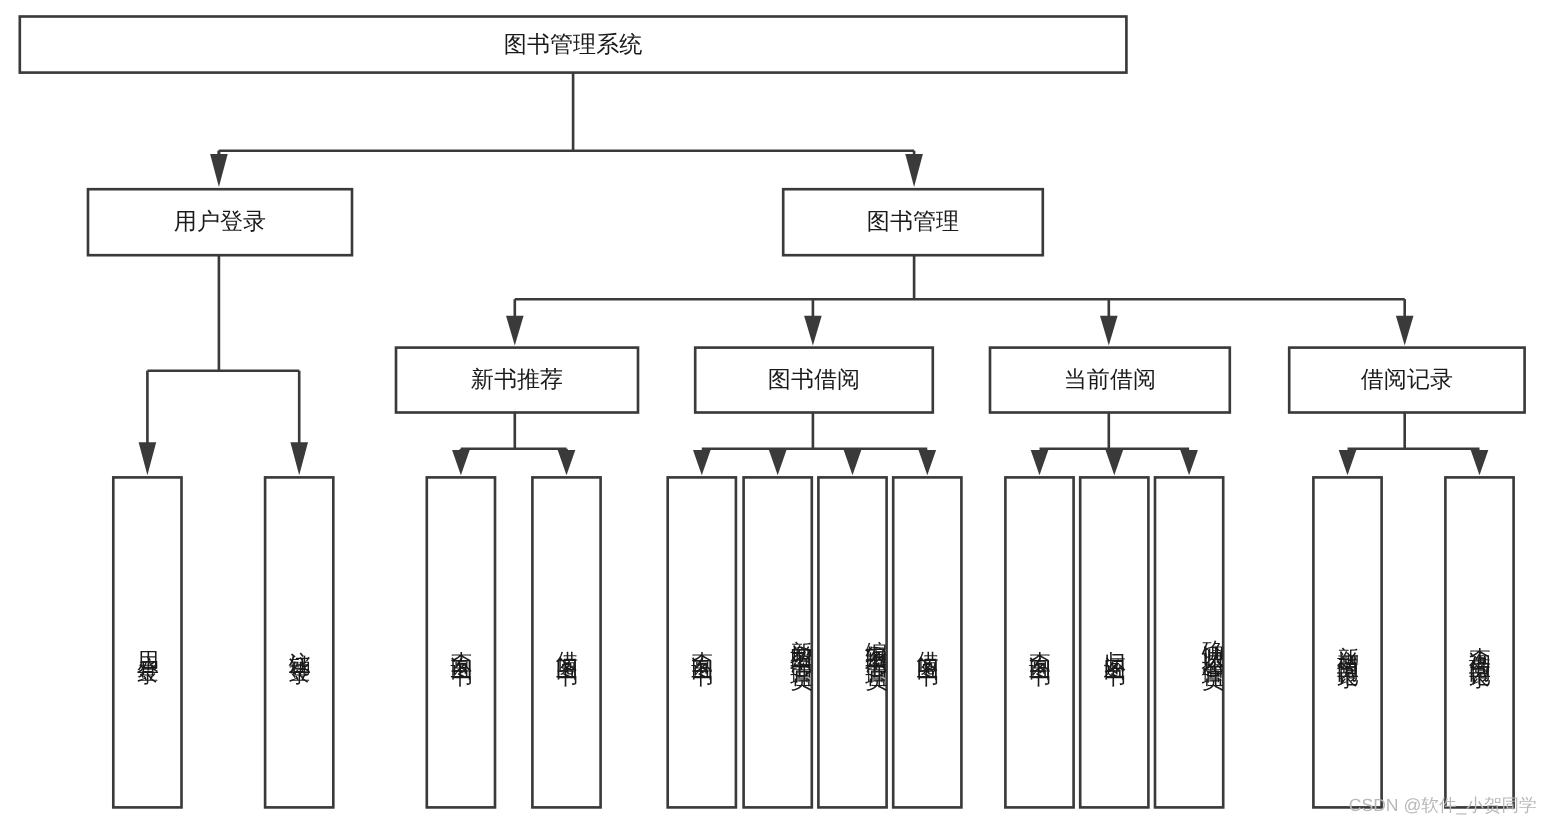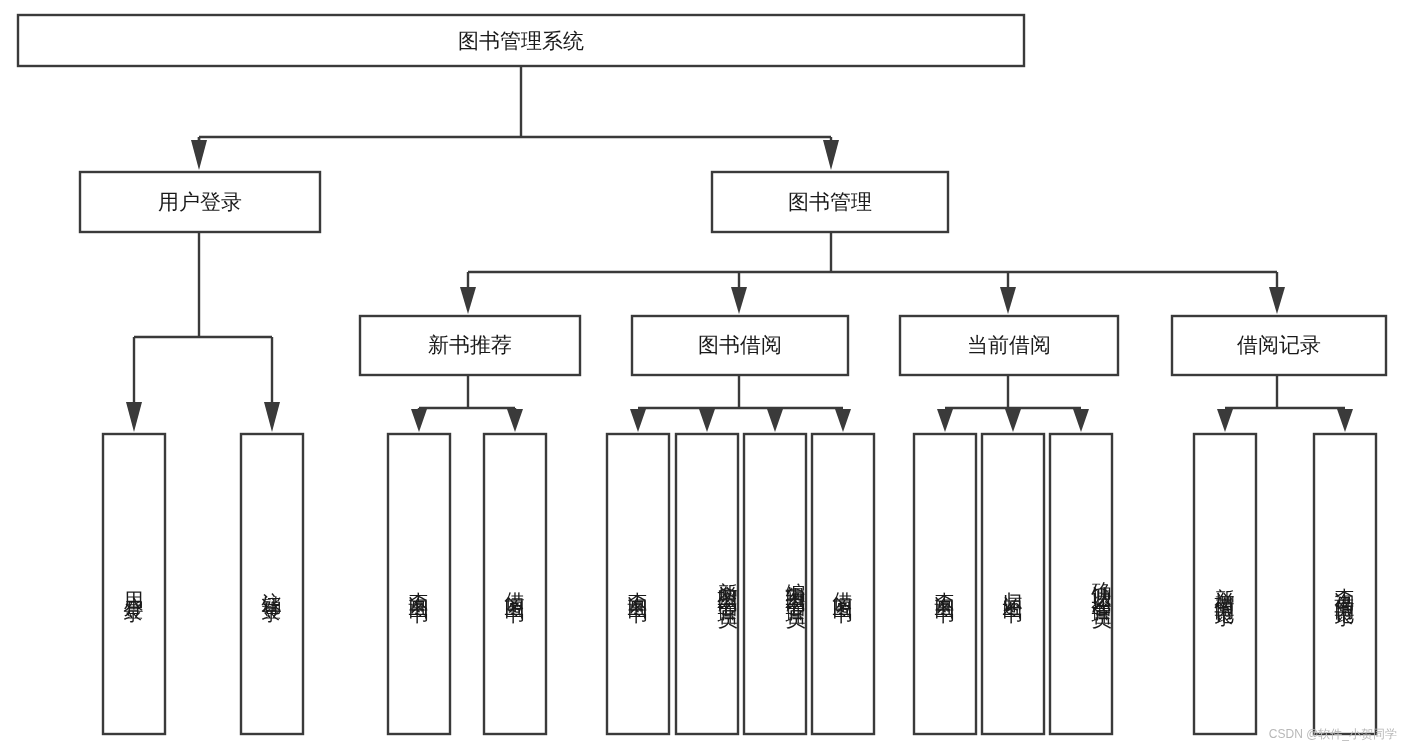--- a/index.html
+++ b/index.html
@@ -46,21 +46,21 @@
     dominant-baseline: middle;
   }
   .label-h {
     font-size: 21px;
   }
   .watermark {
     position: absolute;
     right: 8px;
     bottom: 4px;
     font-family: "Liberation Sans", "DejaVu Sans", sans-serif;
-    font-size: 12px;
+    font-size: 16px;
     color: #b8b8b8;
     white-space: nowrap;
     user-select: none;
   }
 </style>
 </head>
 <body>
 
 <div id="diagram-root">
 

